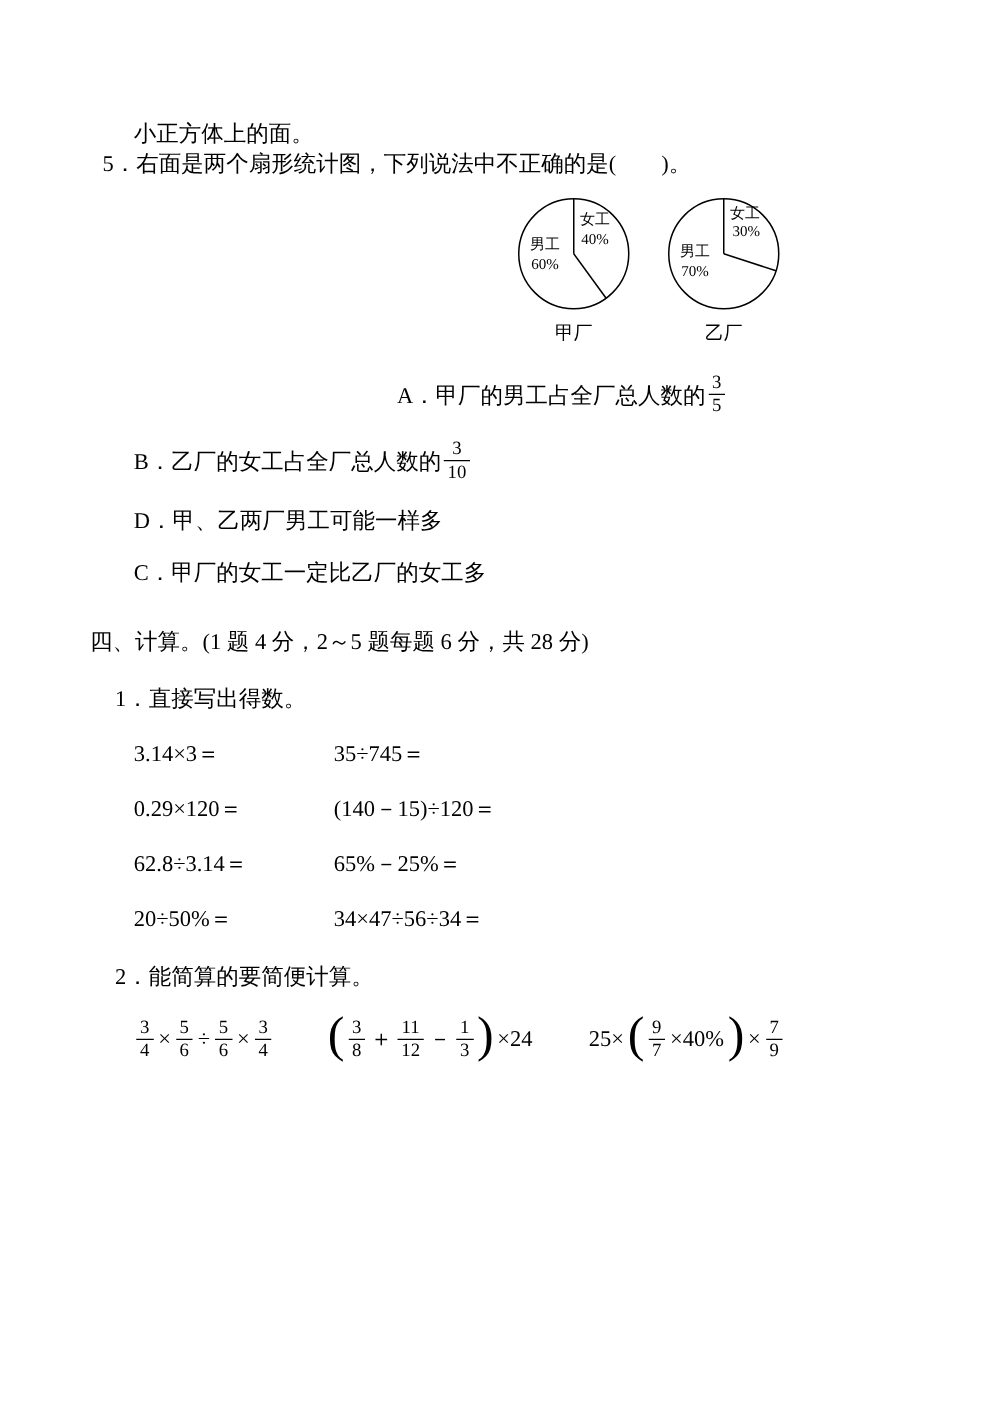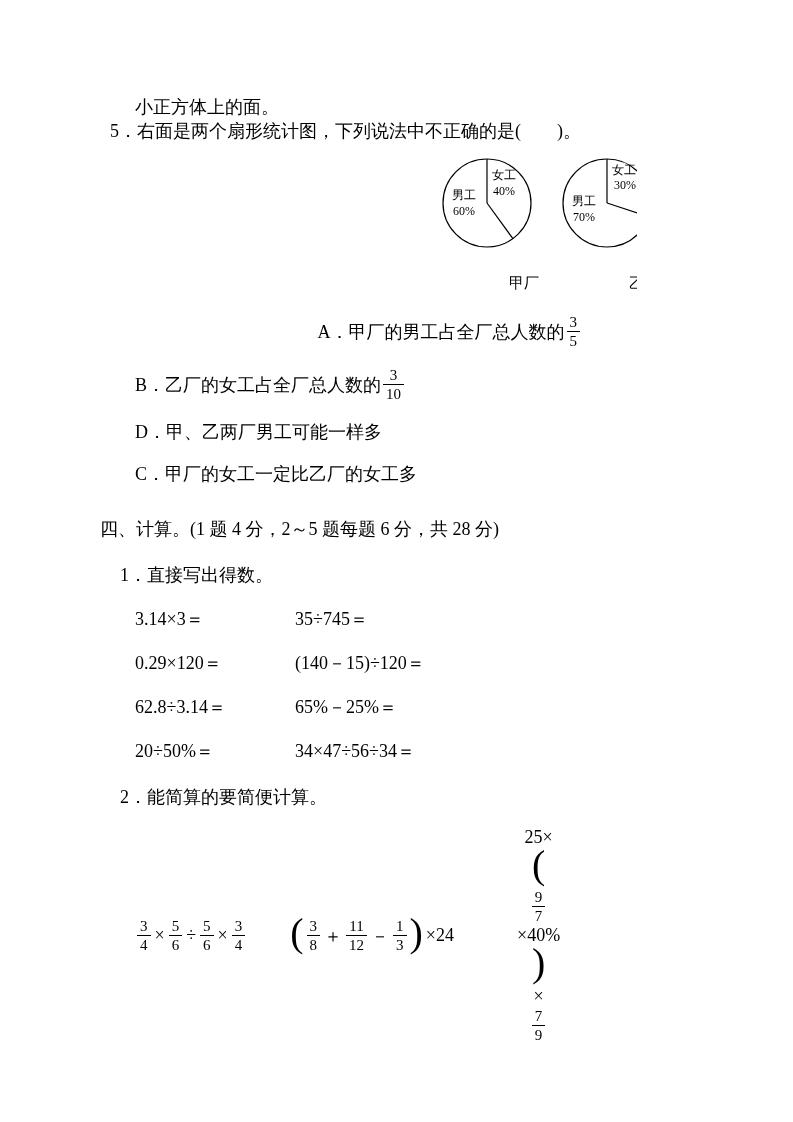--- a/index.html
+++ b/index.html
@@ -1,52 +1,52 @@
 <!DOCTYPE html>
 <html><head>
 <meta charset="utf-8">
 <style>
   * { box-sizing: border-box; }
   html, body { margin: 0; padding: 0; background: #ffffff; }
   .page {
     width: 637px; height: 1122px; background: #ffffff; color: #000;
     font-family: "Liberation Serif", "DejaVu Serif", serif;
-    font-size: 18px; padding: 95px 55px 0 100px; overflow: hidden; position: relative;
+    font-size: 18px; padding: 95px 55px 0 72px; overflow: hidden; position: relative;
   }
   .line { line-height: 24px; }
   .l-indent1 { margin-left: 10px; }
   .l-indent2 { margin-left: 35px; }
 
   .choices { margin: 24px 0 0 35px; line-height: 24px; }
   .choice { display: inline-block; width: 112px; }
 
   .charts-row { display: flex; gap: 16px; margin: 8px 0 0 335px; }
   .chart { text-align: center; }
   .chart svg { display: block; }
-  .chart .caption { font-size: 15px; line-height: 20px; margin-top: 18px; text-align: right; }
+  .chart .caption { font-size: 15px; line-height: 20px; margin-top: 2px; }
   .pietext { font-size: 12px; fill: #000; font-family: "Liberation Serif", "DejaVu Serif", serif; }
 
   .opt { margin: 16px 0 0 35px; display: flex; align-items: center; line-height: 26px; min-height: 26px; }
   .opt.first { margin-top: 20px; justify-content: flex-end; }
 
   .frac { display: inline-block; text-align: center; vertical-align: middle; margin: 0 2px; }
   .frac .num { display: block; border-bottom: 1px solid #000; padding: 0 3px; font-size: 15px; line-height: 18px; }
   .frac .den { display: block; padding: 0 3px; font-size: 15px; line-height: 18px; }
 
   .heading { margin-top: 30px; line-height: 24px; }
   .sub-title { margin: 22px 0 0 20px; line-height: 24px; }
 
   .calc-row { display: flex; margin: 20px 0 0 35px; line-height: 24px; }
   .calc-row .c1 { width: 160px; }
 
   .expr-row { display: flex; align-items: center; margin-top: 18px; }
   .expr { display: inline-flex; align-items: center; }
   .expr-1 { margin-left: 35px; }
   .expr-2 { margin-left: 42px; }
-  .expr-3 { margin-left: 59px; flex-direction: column; }
+  .expr-3 { margin-left: 41px; }
   .op { margin: 0 2px; white-space: nowrap; }
   .paren { font-size: 40px; font-weight: 400; line-height: 1; margin: 0 1px; display: inline-block; transform: translateY(-3px); }
 </style>
 </head>
 <body>
 
 <div class="page">
 
   <div class="line l-indent2">小正方体上的面。</div>
 

